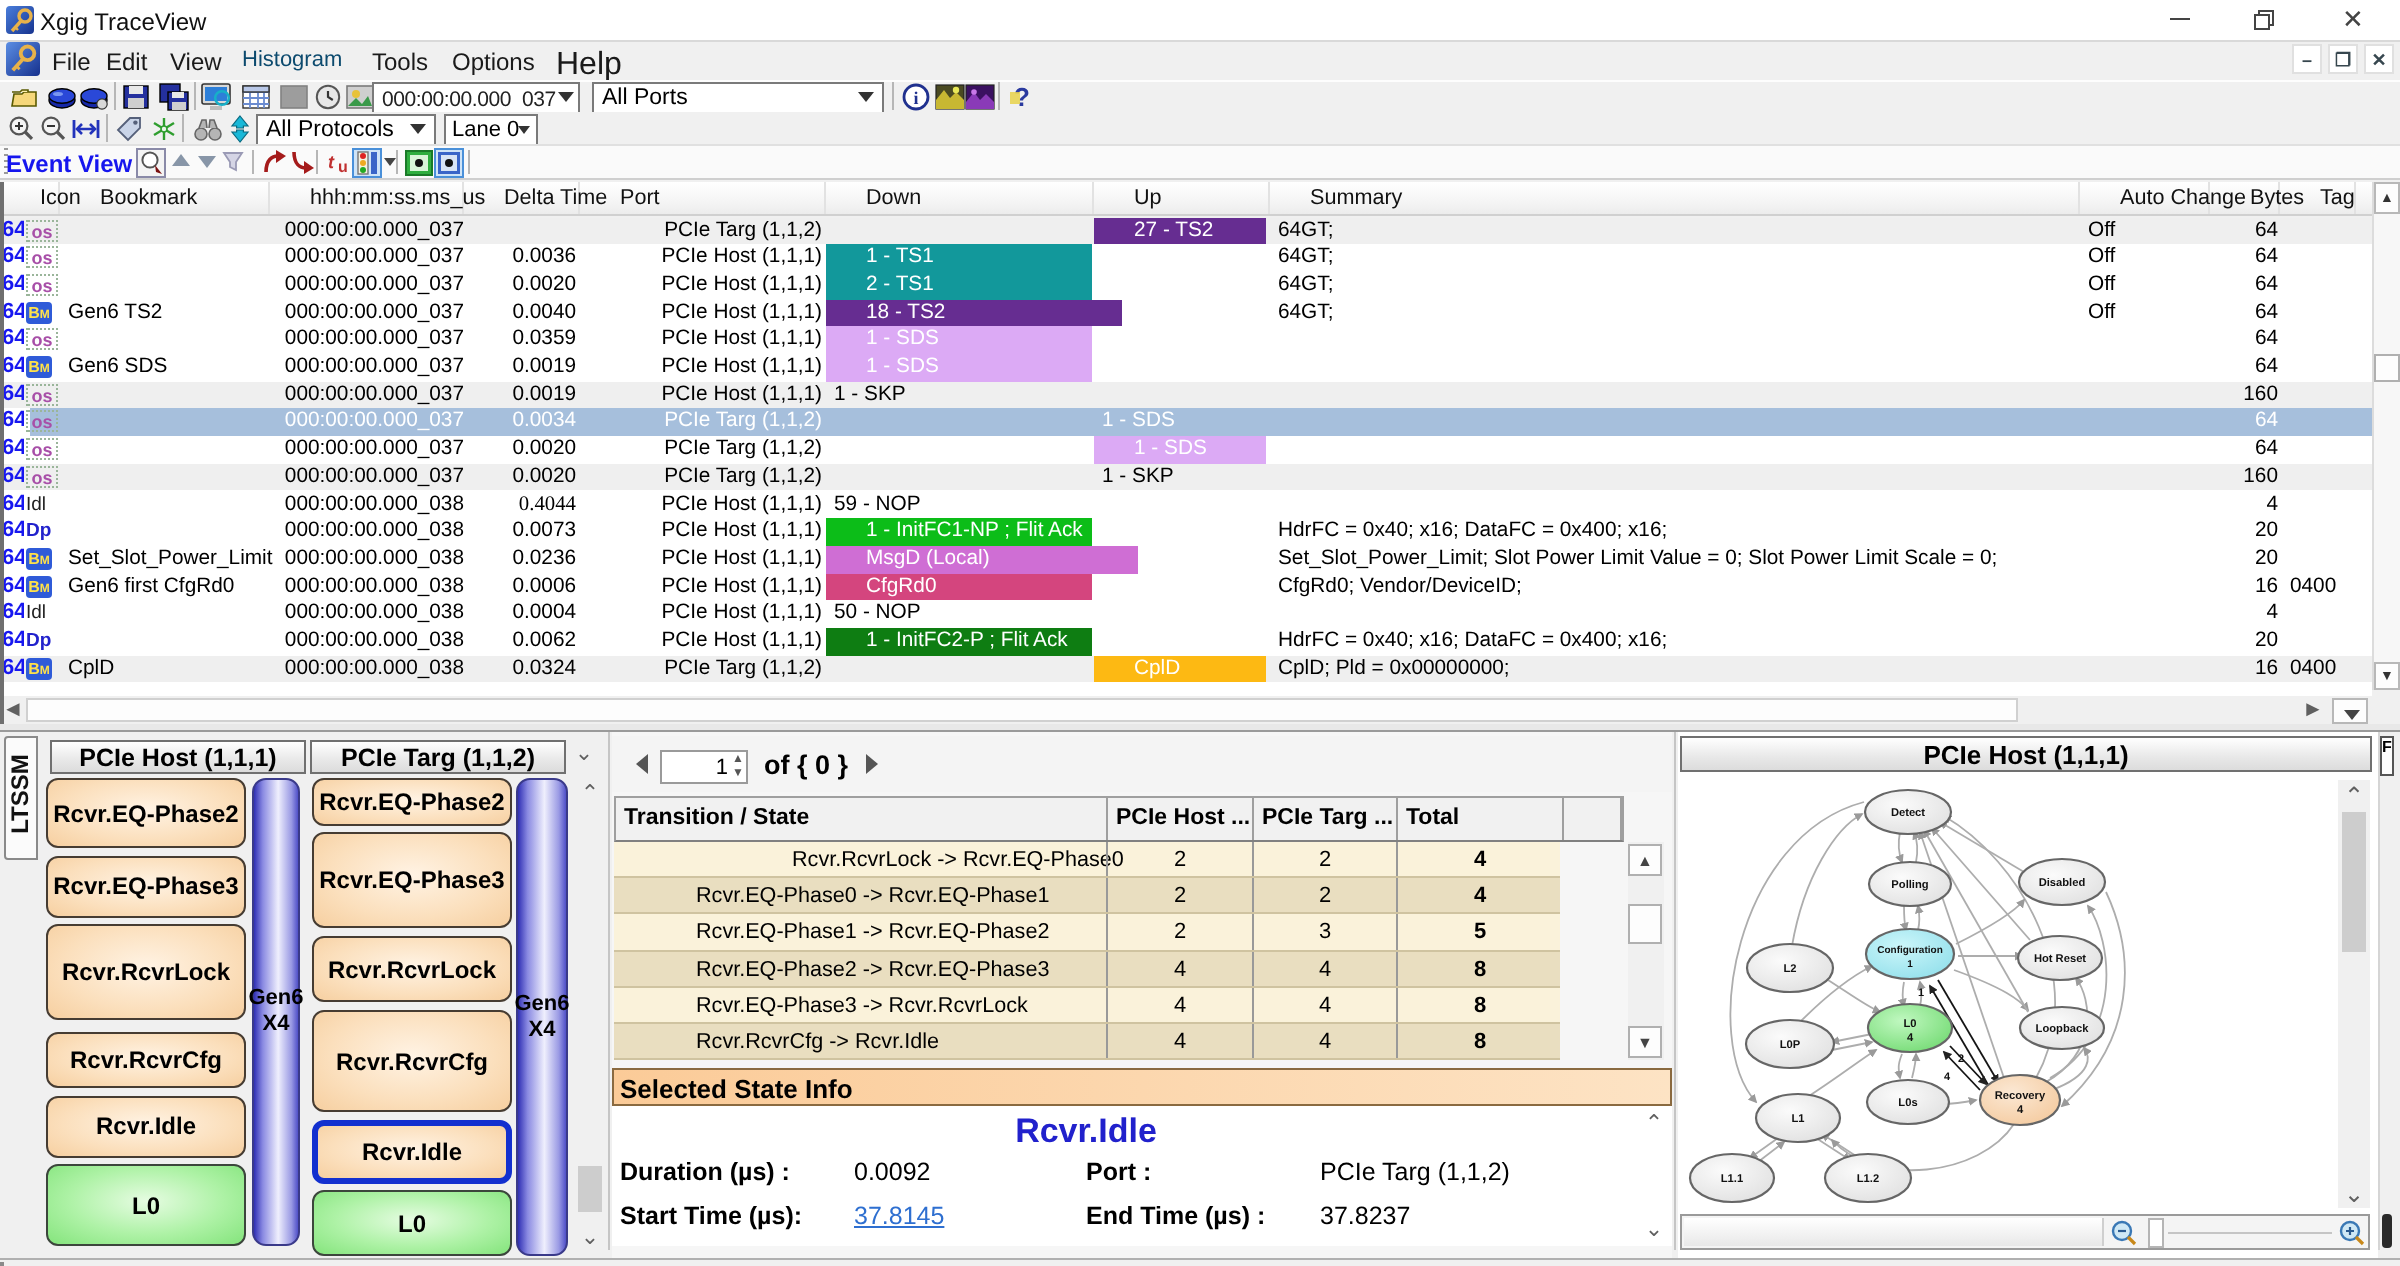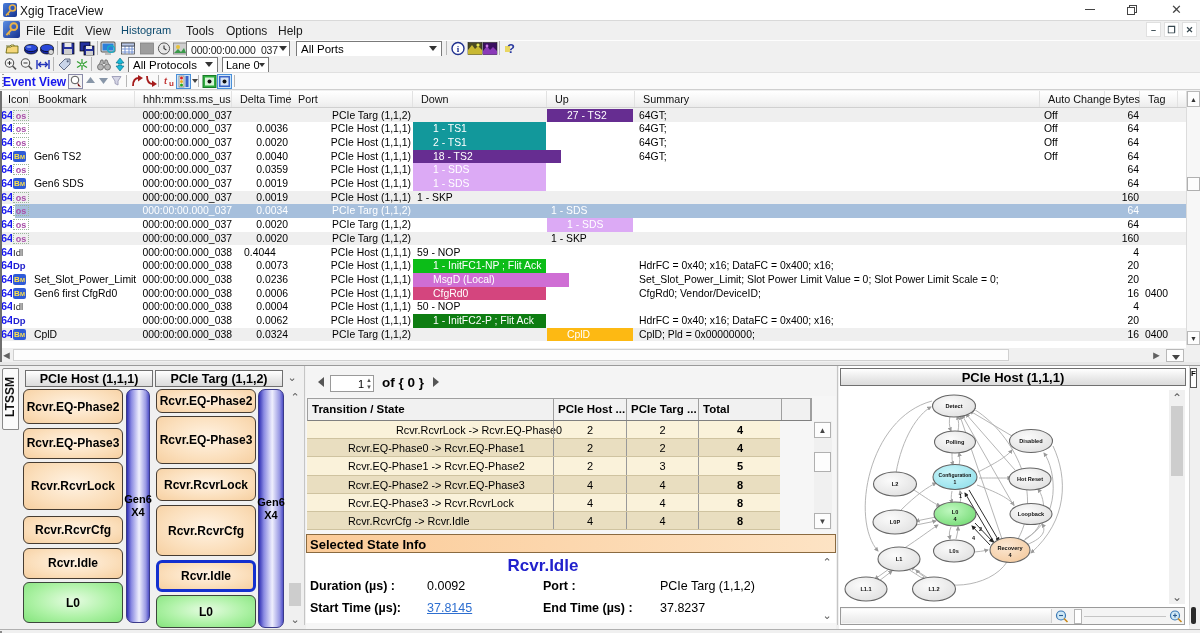--- a/index.html
+++ b/index.html
@@ -3,21 +3,21 @@
 <style>
 *{margin:0;padding:0;box-sizing:border-box;}
 html,body{width:1200px;height:633px;overflow:hidden;}
 body{font-family:"Liberation Sans",sans-serif;background:#f0f0f0;position:relative;font-size:11px;color:#000;}
 .abs{position:absolute;}
 .bold{font-weight:bold;}
 .sep{position:absolute;width:1px;background:#b6b6b6;}
 .combo{position:absolute;background:#fff;border:1px solid #7a7a7a;font-size:11.5px;}
 .badge{position:absolute;top:0;height:100%;color:#fff;padding-left:20px;line-height:13.7px;white-space:nowrap;overflow:hidden;font-size:10.4px;}
 .cell{position:absolute;top:0;height:100%;line-height:13.7px;white-space:nowrap;overflow:hidden;font-size:10.4px;}
-.hcell{position:absolute;top:0;height:100%;line-height:17px;padding-left:8px;border-right:1px solid #e2e2e2;font-size:10.8px;color:#111;white-space:nowrap;}
+.hcell{position:absolute;top:0;height:100%;line-height:17px;padding-left:20px;border-right:1px solid #e2e2e2;font-size:10.8px;color:#111;white-space:nowrap;}
 .ltbox{position:absolute;border:1.4px solid #463c32;border-radius:6px;background:radial-gradient(ellipse at 50% 45%,#fff3e4 0%,#fbdfbc 60%,#f6cfa0 100%);text-align:center;font-weight:bold;font-size:12px;color:#000;display:flex;align-items:center;justify-content:center;}
 .l0box{position:absolute;border:1.4px solid #3c463c;border-radius:6px;background:radial-gradient(ellipse at 50% 45%,#e6fce2 0%,#aef2a6 55%,#84e47c 100%);text-align:center;font-weight:bold;font-size:12px;display:flex;align-items:center;justify-content:center;}
 .genbar{position:absolute;border:1px solid #3a3a8a;border-radius:7px;background:linear-gradient(90deg,#3030b4 0%,#8a8ae2 20%,#efeffd 55%,#9a9ae4 85%,#5050c8 100%);display:flex;align-items:center;justify-content:center;text-align:center;font-weight:bold;font-size:11px;line-height:13px;}
 .hdrbtn{position:absolute;background:linear-gradient(180deg,#ffffff,#e8e8e8 60%,#dcdcdc);border:1px solid #707070;text-align:center;font-weight:bold;font-size:12.5px;}
 .scroll{position:absolute;background:#f0f0f0;}
 .chev{color:#606060;font-size:11px;line-height:10px;text-align:center;}
 </style></head><body>
 
 <div class="abs" style="left:0;top:0;width:1200px;height:20px;background:#ffffff;"></div>
 <div class="abs" style="left:3px;top:3px;width:14px;height:14px;background:linear-gradient(135deg,#4a7edb,#17348f);border-radius:2px;">
@@ -39,21 +39,21 @@
       <circle cx="9.5" cy="5" r="3" fill="none" stroke="#e8b24a" stroke-width="1.7"></circle>
       <line x1="7.5" y1="7.5" x2="3" y2="12.5" stroke="#e8b24a" stroke-width="1.7"></line>
       <line x1="4.6" y1="10.6" x2="6" y2="12" stroke="#e8b24a" stroke-width="1.2"></line>
     </svg></div>
 <div class="abs" style="left:26px;top:24px;font-size:12px;color:#1a1a1a;">File</div>
 <div class="abs" style="left:53px;top:24px;font-size:12px;color:#1a1a1a;">Edit</div>
 <div class="abs" style="left:85px;top:24px;font-size:12px;color:#1a1a1a;">View</div>
 <div class="abs" style="left:121px;top:24px;font-size:11px;color:#0c4a6e;">Histogram</div>
 <div class="abs" style="left:186px;top:24px;font-size:12px;color:#1a1a1a;">Tools</div>
 <div class="abs" style="left:226px;top:24px;font-size:12px;color:#1a1a1a;">Options</div>
-<div class="abs" style="left:278px;top:24px;font-size:12px;color:#1a1a1a;">Help</div>
+<div class="abs" style="left:278px;top:24px;font-size:16px;color:#1a1a1a;">Help</div>
 <div class="abs" style="left:1146px;top:22px;width:15px;height:15px;background:#fff;border:1px solid #e0e0e0;font-size:9px;line-height:14px;text-align:center;color:#37474f;font-weight:bold;">–</div>
 <div class="abs" style="left:1164px;top:22px;width:15px;height:15px;background:#fff;border:1px solid #e0e0e0;font-size:9px;line-height:14px;text-align:center;color:#37474f;font-weight:bold;">❐</div>
 <div class="abs" style="left:1182px;top:22px;width:15px;height:15px;background:#fff;border:1px solid #e0e0e0;font-size:9px;line-height:14px;text-align:center;color:#37474f;font-weight:bold;">✕</div>
 <div class="abs" style="left:0;top:40px;width:1200px;height:16px;background:#f0f0f0;border-top:1px solid #fdfdfd;"></div>
 <div class="abs" style="left:5px;top:41px;width:16px;height:15px;"><svg width="16" height="15">
       <path d="M1 12 L2 6 L6 6 L7 5 L13 5 L13 12 Z" fill="#f5d77a" stroke="#5a5a00" stroke-width="0.8"></path>
       <path d="M1 5 L5 5 L6 4 L9 4 L9 5" fill="#fdf0b0" stroke="#5a5a00" stroke-width="0.8"></path>
     </svg></div>
 <div class="abs" style="left:23px;top:41px;width:16px;height:15px;"><svg width="16" height="15">
       <ellipse cx="8" cy="9" rx="6.5" ry="4" fill="#1628a8" stroke="#000" stroke-width="0.7"></ellipse>
@@ -339,21 +339,21 @@
 <div class="cell" style="left:135px;width:98px;text-align:right;padding-right:1px;color:#000;">000:00:00.000_037</div>
 <div class="cell" style="left:232px;width:56px;text-align:right;color:#000;">0.0020</div>
 <div class="cell" style="left:290px;width:121px;text-align:right;color:#000;">PCIe Targ (1,1,2)</div>
 <div class="cell" style="left:551px;width:84px;color:#000;">1 - SKP</div>
 <div class="cell" style="left:1105px;width:34px;text-align:right;color:#000;">160</div>
 </div>
 <div class="abs" style="left:0;top:137.0px;width:1186px;height:13.7px;background:#ffffff;font-size:11px;">
 <div class="cell bold" style="left:1px;width:11px;color:#1717f0;font-size:11px;">64</div>
 <div class="cell" style="left:13px;width:18px;color:#222;font-size:9.5px;">Idl</div>
 <div class="cell" style="left:135px;width:98px;text-align:right;padding-right:1px;color:#000;">000:00:00.000_038</div>
-<div class="cell" style="left:244px;width:56px;text-align:left;color:#000;">0.4044</div>
+<div class="cell" style="left:232px;width:56px;text-align:right;color:#000;font-family:Liberation Serif, serif;">0.4044</div>
 <div class="cell" style="left:290px;width:121px;text-align:right;color:#000;">PCIe Host (1,1,1)</div>
 <div class="cell" style="left:417px;width:130px;color:#000;">59 - NOP</div>
 <div class="cell" style="left:1105px;width:34px;text-align:right;color:#000;">4</div>
 </div>
 <div class="abs" style="left:0;top:150.7px;width:1186px;height:13.7px;background:#ffffff;font-size:11px;">
 <div class="cell bold" style="left:1px;width:11px;color:#1717f0;font-size:11px;">64</div>
 <div class="cell" style="left:13px;width:18px;color:#2222cc;font-size:9.5px;font-weight:bold;">Dp</div>
 <div class="cell" style="left:135px;width:98px;text-align:right;padding-right:1px;color:#000;">000:00:00.000_038</div>
 <div class="cell" style="left:232px;width:56px;text-align:right;color:#000;">0.0073</div>
 <div class="cell" style="left:290px;width:121px;text-align:right;color:#000;">PCIe Host (1,1,1)</div>

